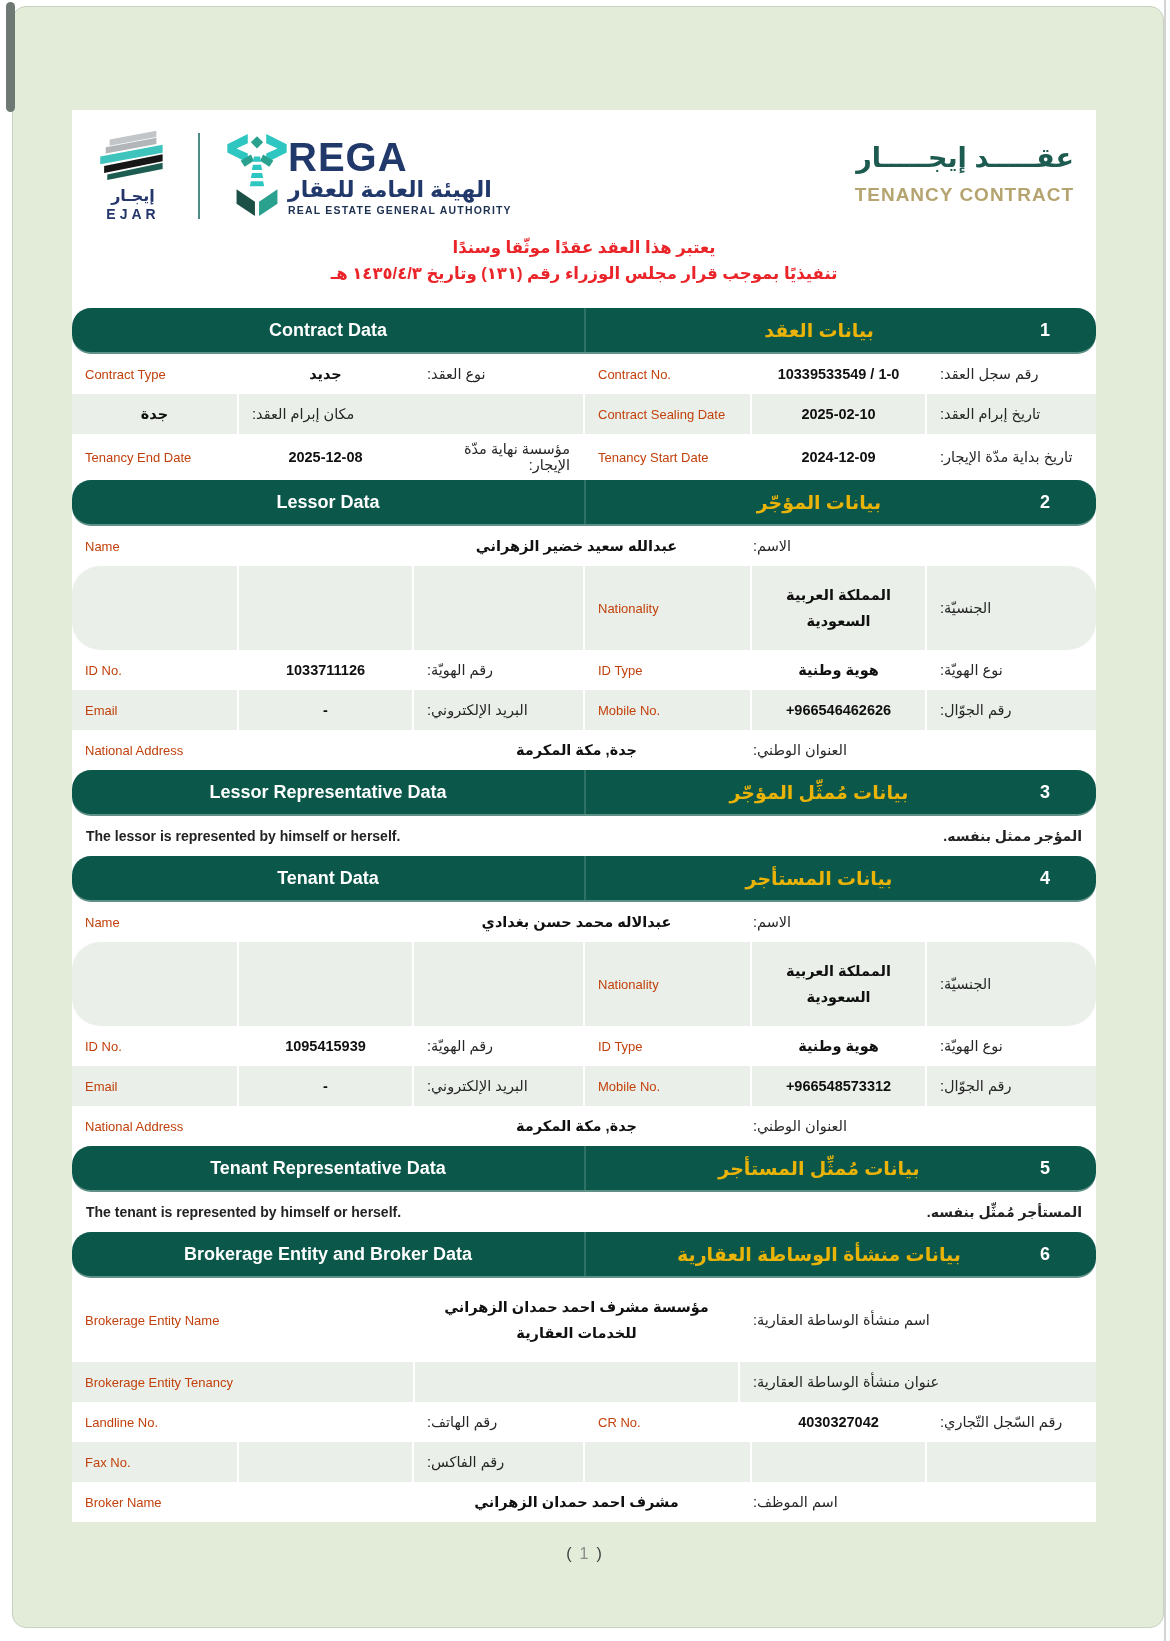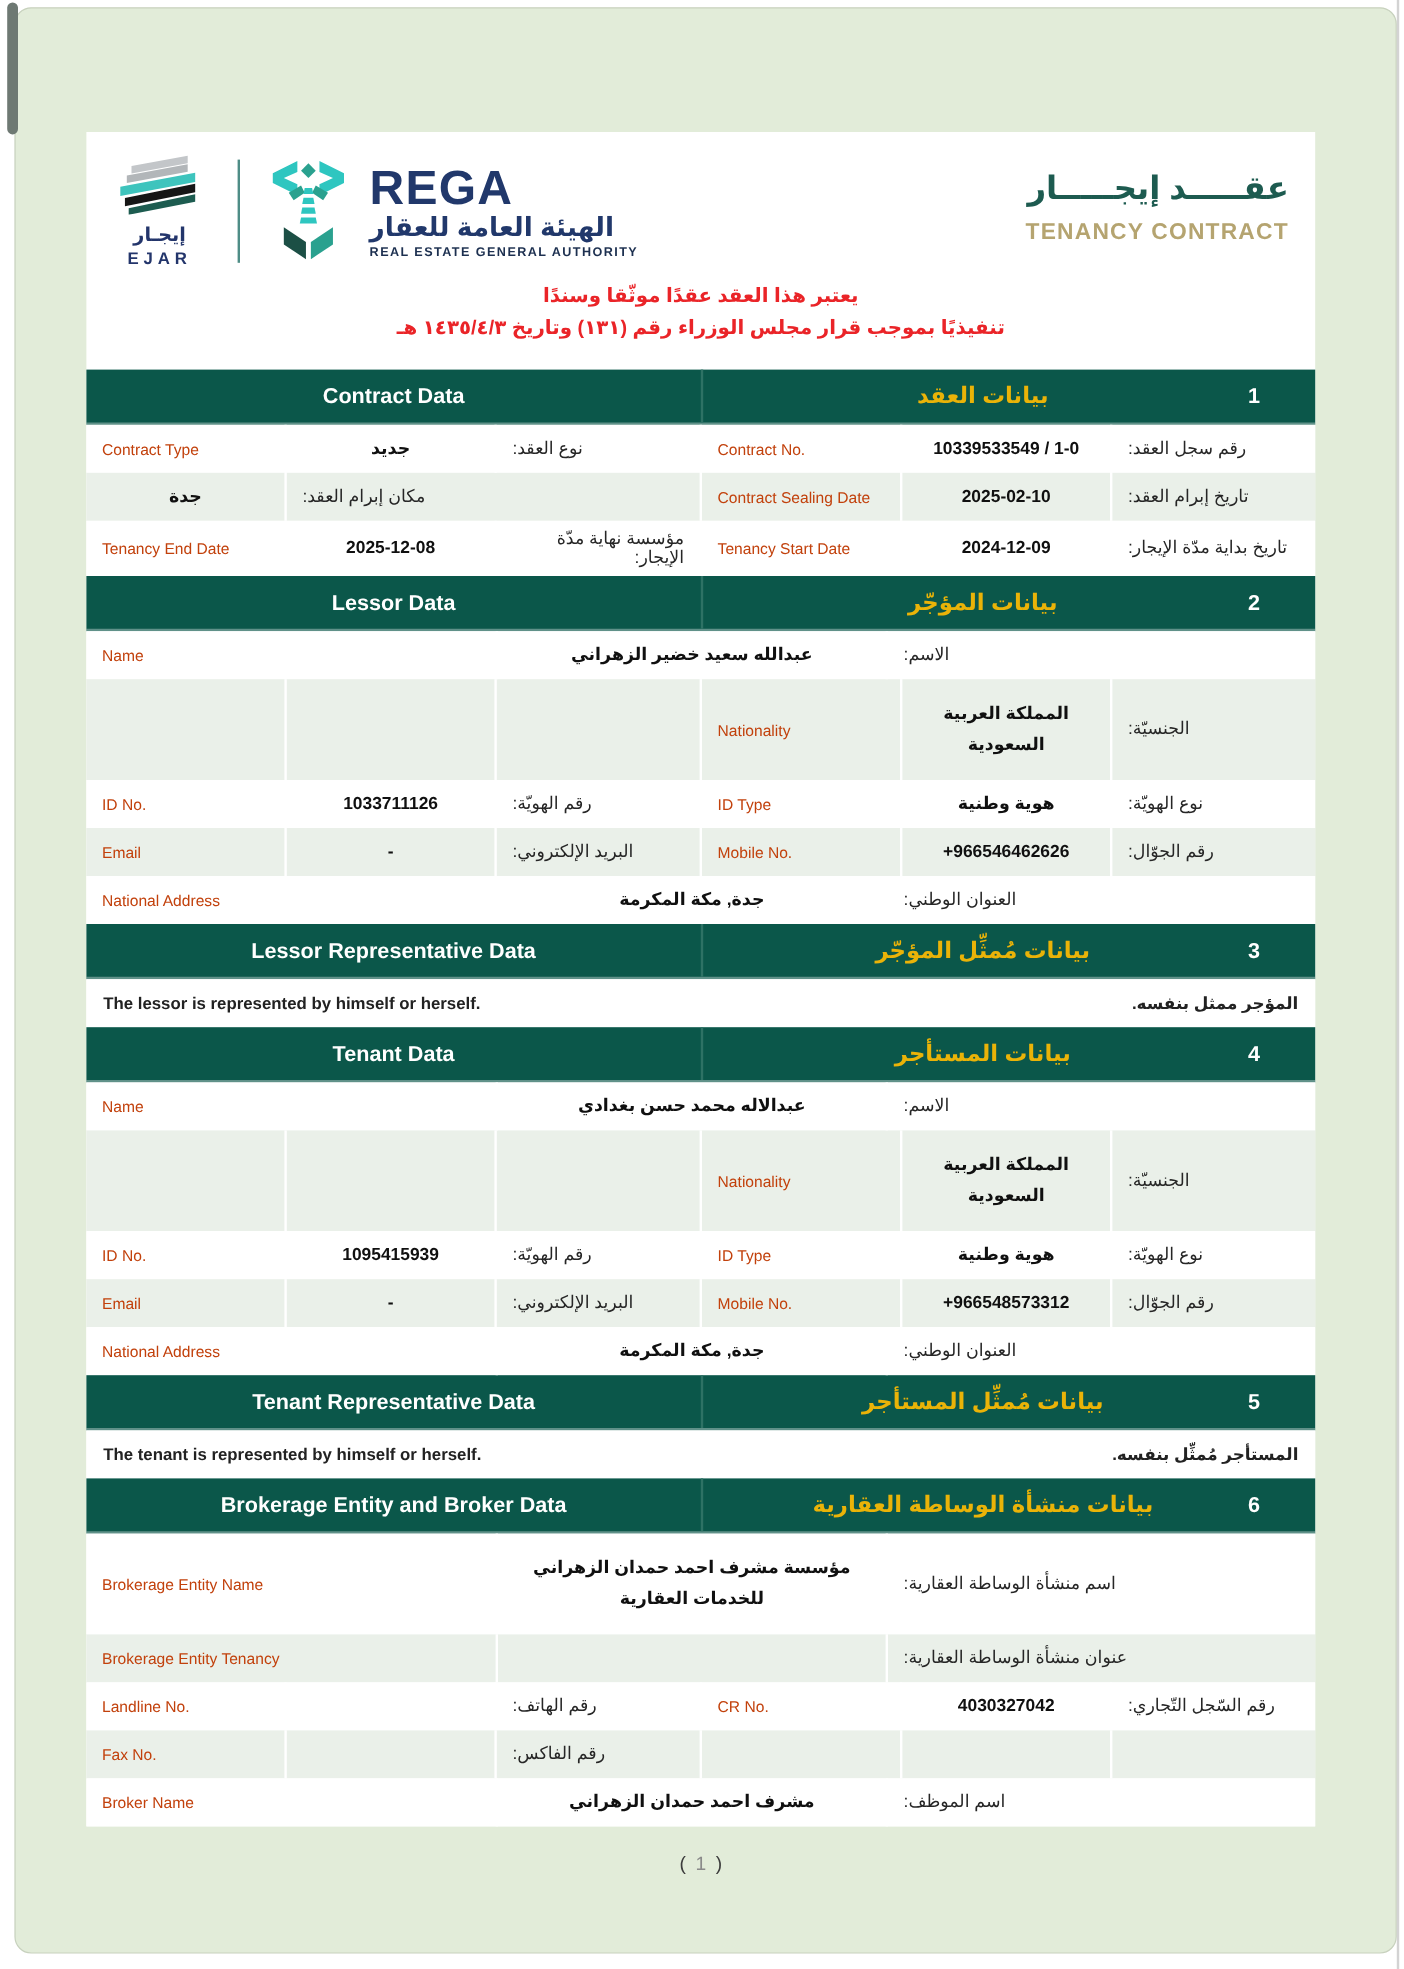--- a/index.html
+++ b/index.html
@@ -21,41 +21,41 @@
   .scroll-thumb{position:absolute;left:6px;top:2px;width:9px;height:110px;background:#6e7973;border-radius:5px;}
   
   .card{position:absolute;left:72px;top:110px;width:1024px;background:#ffffff;padding-top:18px;}
   
   .doc-header{display:flex;align-items:flex-start;padding:0 22px;height:96px;}
   .logos{display:flex;align-items:center;gap:26px;height:96px;}
   .ejar-logo{display:flex;flex-direction:column;align-items:center;width:78px;}
   .ejar-ar{color:#23356b;font-size:16px;font-weight:700;margin-top:2px;}
   .ejar-en{color:#23356b;font-size:14px;font-weight:700;letter-spacing:4px;margin-top:1px;}
   .logo-divider{width:2px;height:86px;background:#4e8d86;}
-  .rega-logo{display:flex;align-items:center;gap:20px;}
+  .rega-logo{display:flex;align-items:center;gap:0;}
   .rega-text{display:flex;flex-direction:column;line-height:1;}
   .rega-name{color:#21386b;font-size:40px;font-weight:700;letter-spacing:1px;}
   .rega-ar{color:#21386b;font-size:22px;font-weight:700;text-align:left;direction:rtl;margin-top:2px;}
   .rega-sub{color:#1d3050;font-size:10.5px;font-weight:700;letter-spacing:1.2px;margin-top:4px;}
   .titles{margin-left:auto;text-align:right;padding-top:14px;}
   .title-ar{color:#1d5b50;font-size:27px;font-weight:700;direction:rtl;}
   .title-en{color:#b5a470;font-size:19px;font-weight:600;letter-spacing:1px;margin-top:10px;}
   
   .notice{text-align:center;color:#ea2428;font-weight:700;font-size:16.5px;line-height:26px;margin-top:10px;margin-bottom:22px;direction:rtl;}
   
-  .sechead{display:flex;height:46px;background:#0b574a;border-bottom:2px solid rgba(255,255,255,0.35);box-sizing:border-box;}
+  .sechead{display:flex;height:46px;background:#0b574a;border-bottom:2px solid rgba(255,255,255,0.35);box-sizing:border-box;border-radius:19px;}
   .sechead-left{width:50%;display:flex;align-items:center;justify-content:center;box-sizing:border-box;}
   .sechead-right{width:50%;position:relative;display:flex;align-items:center;justify-content:center;padding-right:44px;border-left:2px solid #2e7265;box-sizing:border-box;}
   .sec-title-en{color:#fff;font-size:18px;font-weight:700;}
   .sec-title-ar{color:#eab308;font-size:19px;font-weight:700;direction:rtl;}
   .sec-num{position:absolute;right:46px;color:#fff;font-size:18px;font-weight:700;}
   
   .row{background:#ffffff;min-height:40px;box-sizing:border-box;}
   .row.shaded{background:#eaf0e9;}
-  .row.tall{min-height:84px;}
+  .row.tall{min-height:84px;border-radius:28px;}
   .row.pair{display:flex;}
   .half{flex:1;display:grid;grid-template-columns:165px 1fr 171px;}
   .half + .half{border-left:2px solid #ffffff;}
   .row.full{display:grid;grid-template-columns:341px 1fr 358px;}
   .cell{display:flex;align-items:center;padding:7px 13px;box-sizing:border-box;}
   .half .cell + .cell, .row.full .cell + .cell{border-left:2px solid #ffffff;}
   .cell.en{color:#c2410c;font-size:13px;line-height:17px;}
   .cell.val{justify-content:center;text-align:center;font-weight:700;font-size:14.5px;color:#101010;line-height:26px;}
   .cell.ar{justify-content:flex-end;direction:rtl;font-size:14.5px;color:#262626;}
   .row.note{display:flex;justify-content:space-between;align-items:center;padding:0 14px;font-weight:700;font-size:14px;color:#222;}

